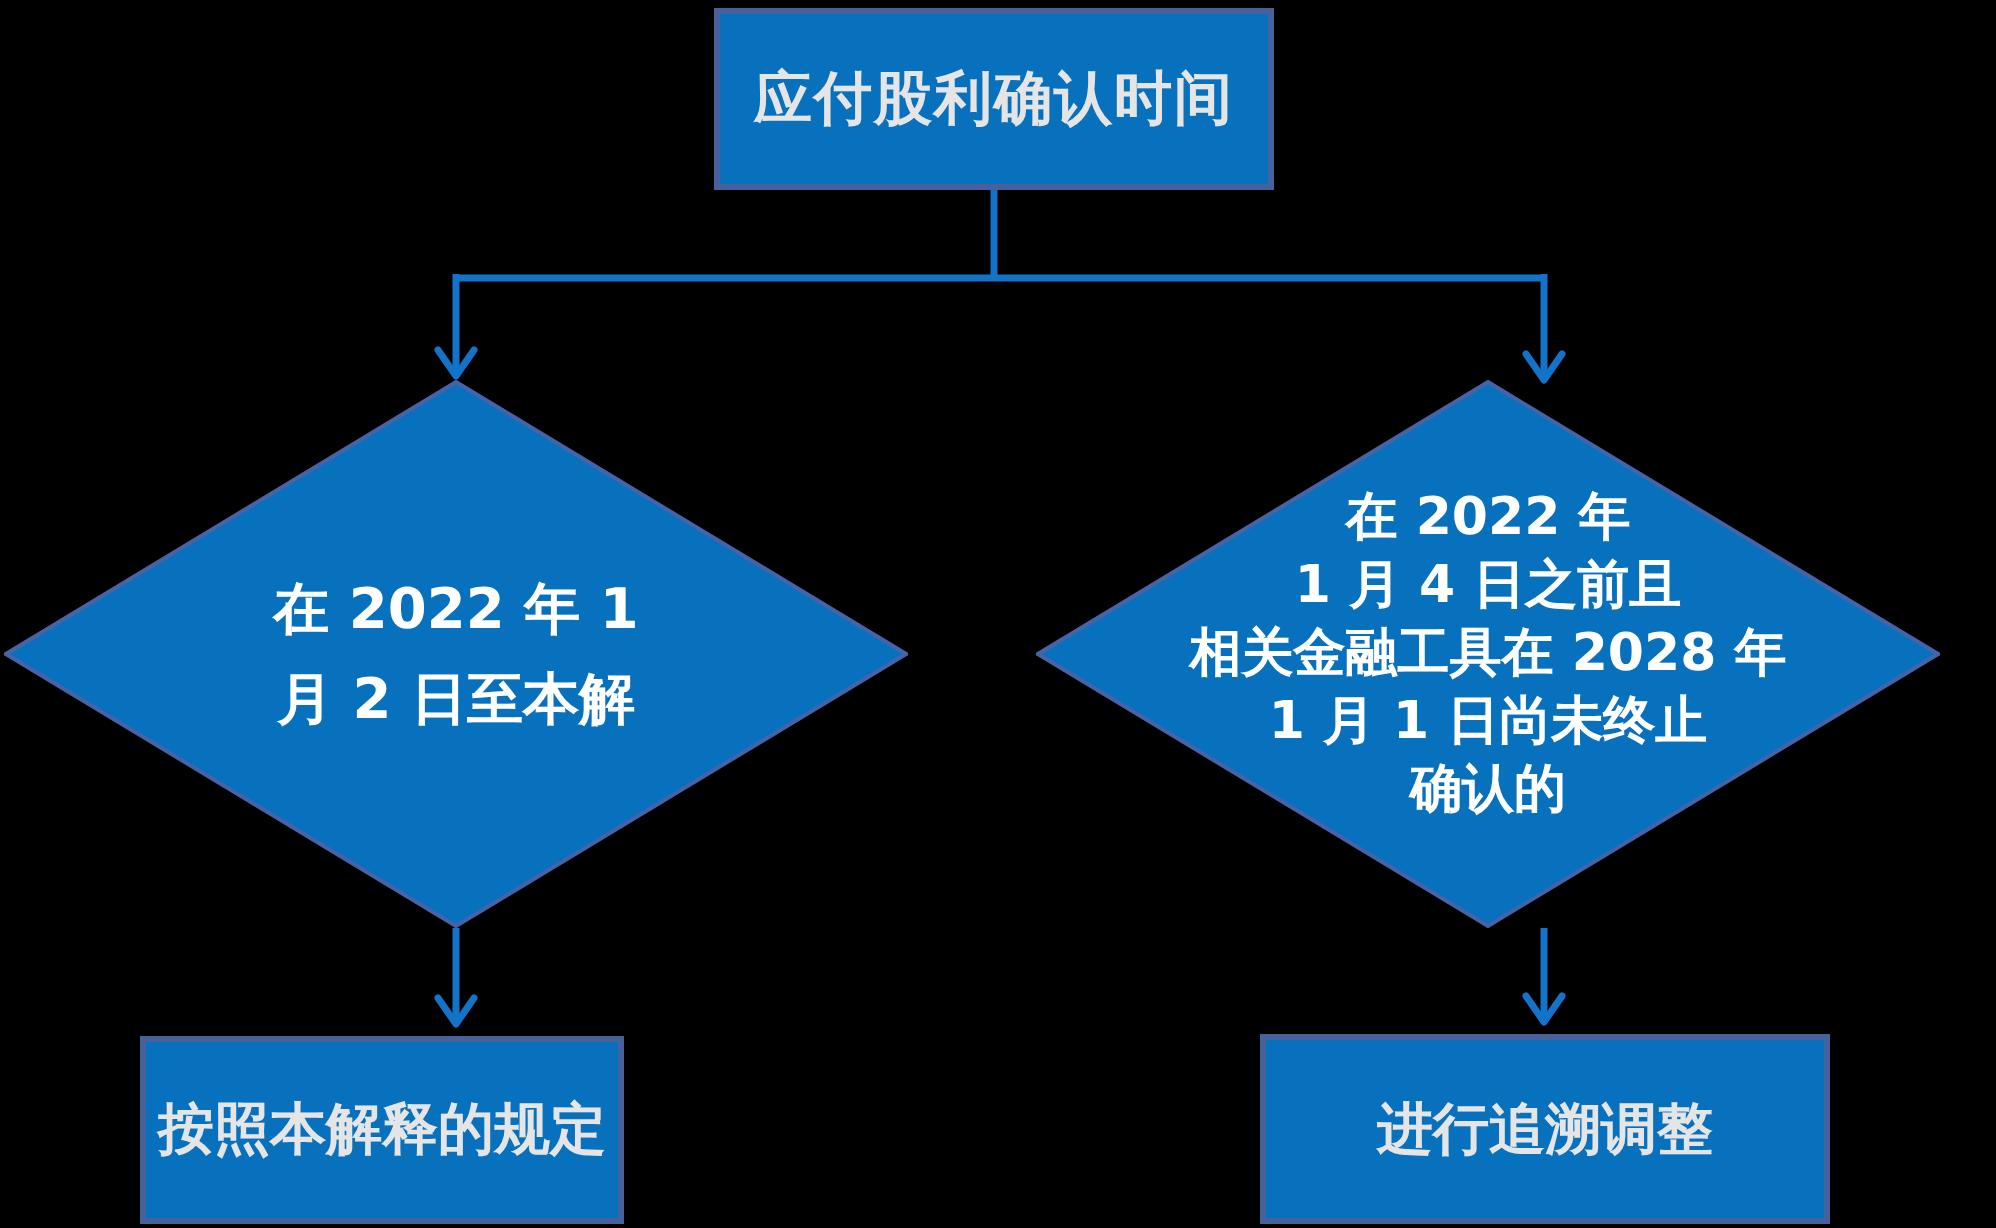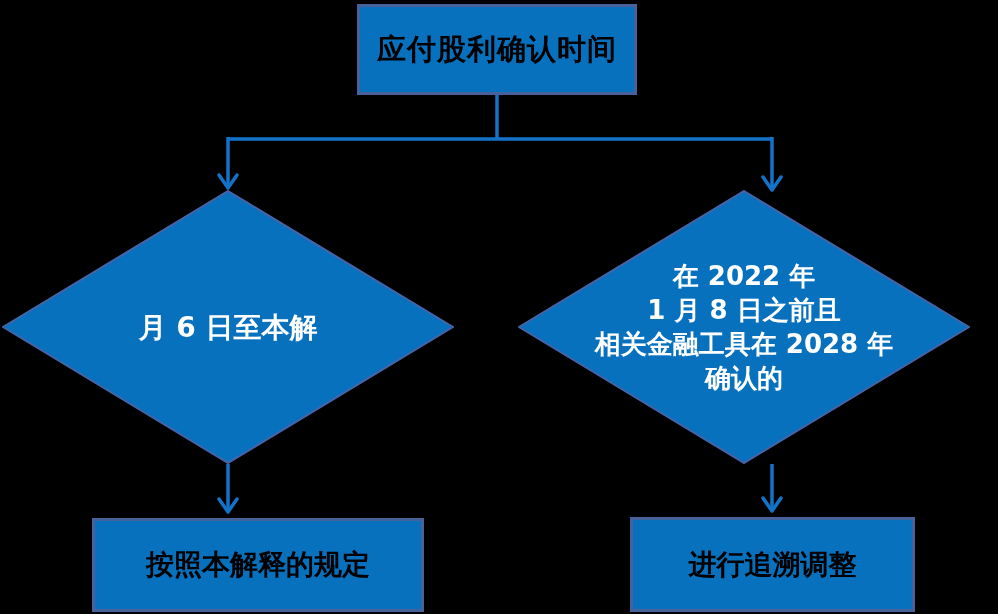--- a/index.html
+++ b/index.html
@@ -35,25 +35,25 @@
   .node-rect {
     position: absolute;
     background: #0871BE;
     border: 3.5px solid #47629B;
     box-sizing: border-box;
     display: flex;
     flex-direction: column;
     align-items: center;
     justify-content: center;
     text-align: center;
-    color: #000000;
+    color: #e5e5e5;
     font-weight: bold;
   }
   .rect-top    { left: 357px; top: 4px;   width: 280px; height: 91px; font-size: 29px; letter-spacing: 1px; }
-  .rect-left   { left: 92px;  top: 518px; width: 332px; height: 94px; font-size: 28px; line-height: 42px; }
+  .rect-left   { left: 70px;  top: 518px; width: 242px; height: 94px; font-size: 28px; line-height: 42px; }
   .rect-right  { left: 630px; top: 517px; width: 285px; height: 95px; font-size: 28px; }
   .diamond {
     position: absolute;
     width: 452px;
     height: 274px;
   }
   .diamond-left  { left: 2px;   top: 190px; }
   .diamond-right { left: 518px; top: 190px; }
   .diamond svg {
     position: absolute;
@@ -106,32 +106,34 @@
 
   <div class="node-rect rect-top">
     <div>应付股利确认时间</div>
   </div>
 
   <div class="diamond diamond-left">
     <svg viewBox="0 0 452 274">
       <polygon class="dm-shape" points="226,1 451,137 226,273 1,137"></polygon>
     </svg>
     <div class="dm-text">
-      <div>月 6 日至本解</div>
+      <div>在 2022 年 1</div>
+      <div>月 2 日至本解</div>
     </div>
   </div>
 
   <div class="diamond diamond-right">
     <svg viewBox="0 0 452 274">
       <polygon class="dm-shape" points="226,1 451,137 226,273 1,137"></polygon>
     </svg>
     <div class="dm-text">
       <div>在 2022 年</div>
-      <div>1 月 8 日之前且</div>
+      <div>1 月 4 日之前且</div>
       <div>相关金融工具在 2028 年</div>
+      <div>1 月 1 日尚未终止</div>
       <div>确认的</div>
     </div>
   </div>
 
   <div class="node-rect rect-left">
     <div>按照本解释的规定</div>
   </div>
 
   <div class="node-rect rect-right">
     <div>进行追溯调整</div>

